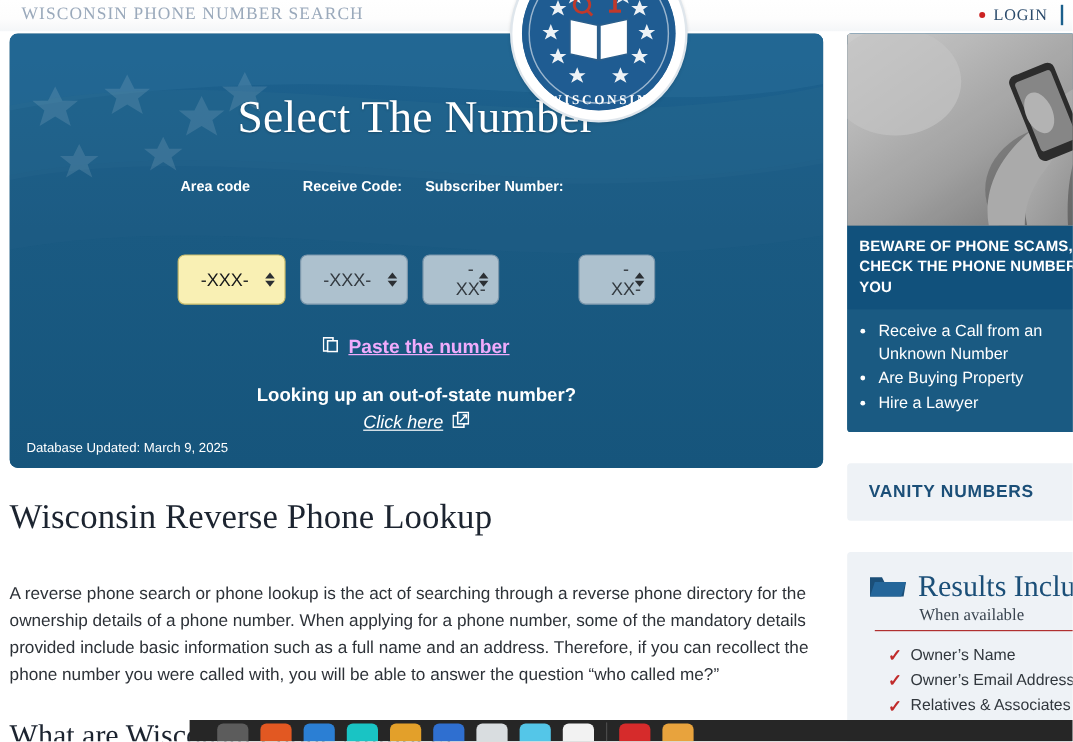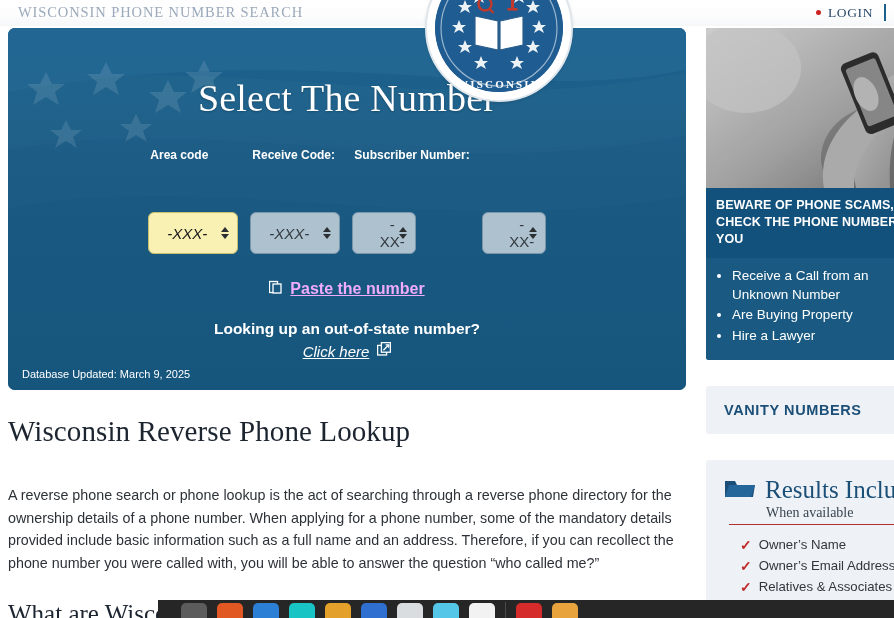--- a/index.html
+++ b/index.html
@@ -161,21 +161,21 @@
     background: #adc1ce;
     display: flex;
     align-items: center;
     justify-content: center;
     font-size: 15px;
     color: #333a40;
     cursor: pointer;
     padding-right: 20px;
     padding-left: 8px;
   }
-  .sel.w-wide { width: 90px; font-style: italic; }
+  .sel.w-wide { width: 90px; }
   .sel.w-narrow { width: 64px; padding-left: 36px; }
   .sel.active {
     background: #f9f0b4;
     border-color: #c9bd6e;
     color: #16181a;
   }
   .spin {
     position: absolute;
     right: 8px;
     top: 50%;

